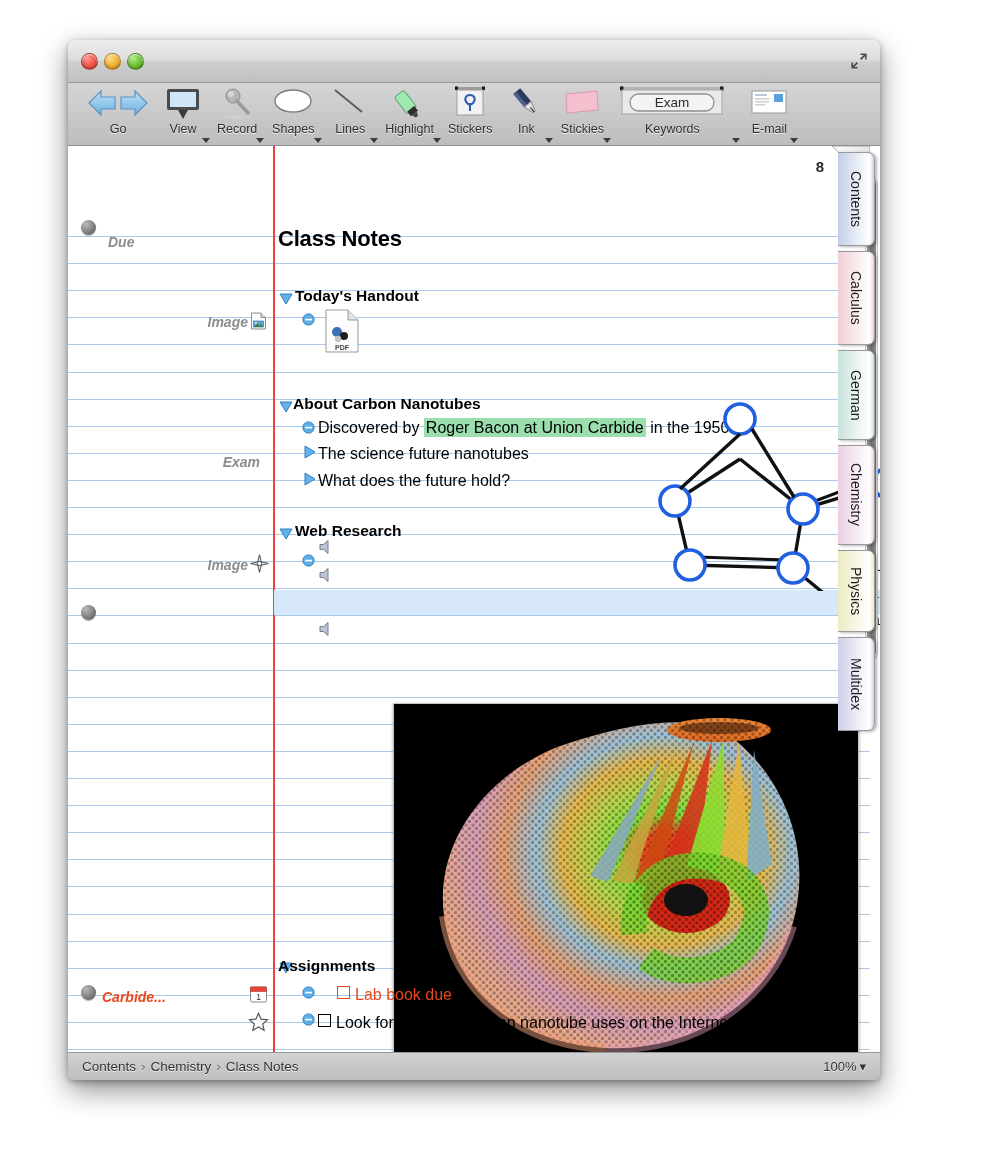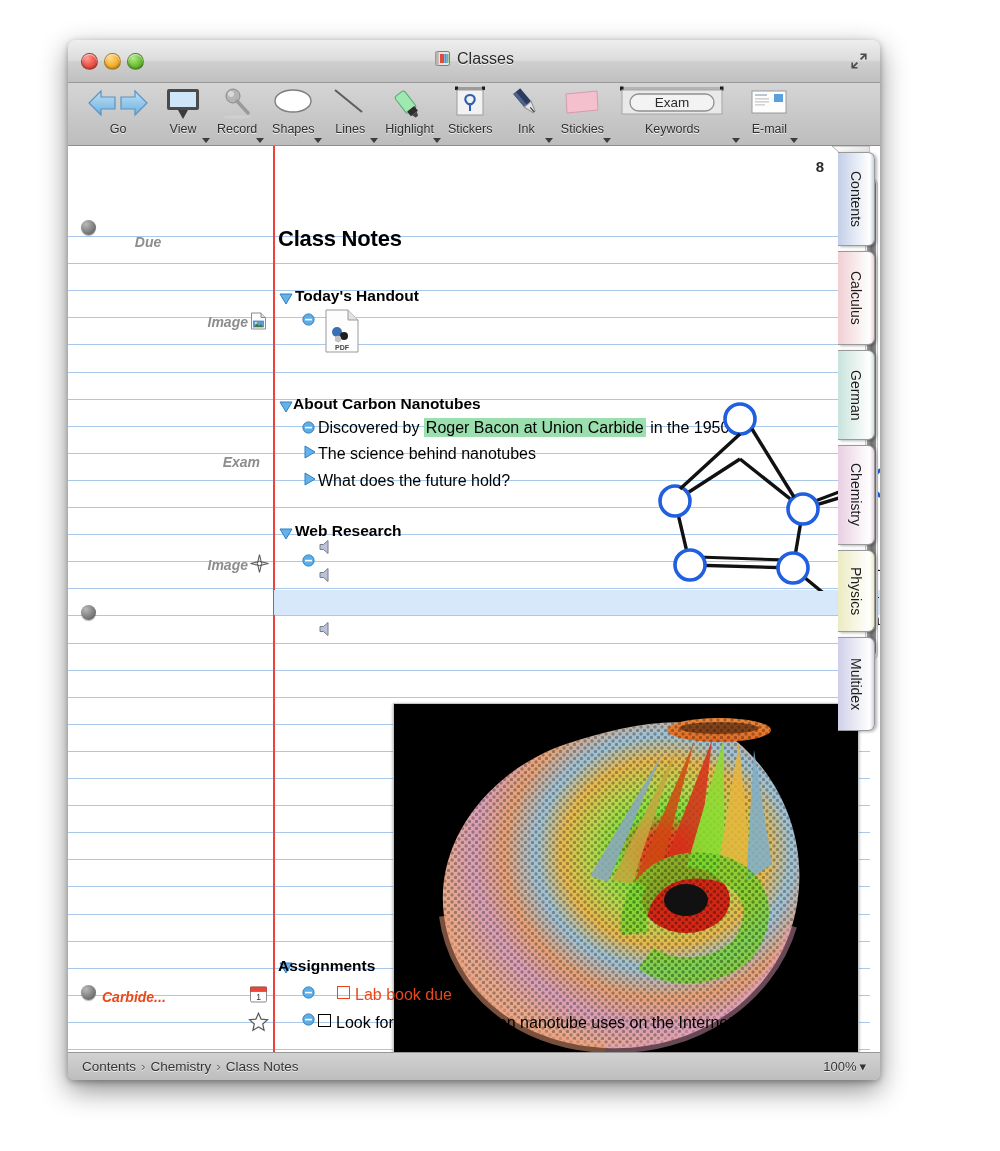--- a/index.html
+++ b/index.html
@@ -159,31 +159,20 @@
 </head>
 <body>
 
 <div id="window">
 
   <div id="titlebar">
     <div class="traffic" id="btn-close"></div>
     <div class="traffic" id="btn-min"></div>
     <div class="traffic" id="btn-max"></div>
 
-    <div id="title-wrap">
-      <span id="title-icon">
-        <svg width="17" height="17" viewBox="0 0 17 17">
-          <rect x="1.5" y="1.5" width="14" height="14" rx="1.6" fill="#e8e6e2" stroke="#7e7c78" stroke-width="1"></rect>
-          <rect x="1.5" y="1.5" width="3.2" height="14" fill="#b9b6b1" stroke="none"></rect>
-          <rect x="6" y="4" width="4" height="9" fill="#e04b3d"></rect>
-          <rect x="10.3" y="4" width="2.4" height="9" fill="#4f9ad6"></rect>
-          <rect x="12.9" y="4" width="1.6" height="9" fill="#73bd5c"></rect>
-        </svg>
-      </span><span>Classes</span>
-    </div>
 
     <div id="fullscreen-btn">
       <svg width="18" height="18" viewBox="0 0 18 18">
         <path d="M10.5 2.2 L15.8 2.2 L15.8 7.5" fill="none" stroke="#4c4c4c" stroke-width="1.6"></path>
         <path d="M15.4 2.6 L10.6 7.4" stroke="#4c4c4c" stroke-width="1.8"></path>
         <path d="M7.5 15.8 L2.2 15.8 L2.2 10.5" fill="none" stroke="#4c4c4c" stroke-width="1.6"></path>
         <path d="M2.6 15.4 L7.4 10.6" stroke="#4c4c4c" stroke-width="1.8"></path>
       </svg>
     </div>
   </div>
@@ -380,21 +369,21 @@
               <stop offset="0.55" stop-color="#e3e3e3"></stop>
           <stop offset="1" stop-color="#a9a9a9"></stop>
             </linearGradient>
           </defs>
         <path d="M0 0 L38 0 L38 34 C30 26, 20 18, 0 0 Z" fill="url(#curl)" stroke="#9a9a9a" stroke-width="0.8"></path>
       </svg>
     </div>
     <div id="page-num">8</div>
 
     <div class="gdot" style="left:13px;top:74px;"></div>
-    <div class="gutter-label" style="left:40px;top:88px;width:80px;text-align:center;">Due</div>
+    <div class="gutter-label" style="left:40px;top:88px;width:80px;text-align:left;">Due</div>
 
     <div class="gutter-label" style="left:100px;top:168px;width:80px;">Image</div>
     <div class="gicon" style="left:182px;top:166px;">
       <svg width="17" height="18" viewBox="0 0 17 18">
         <path d="M1.5 1 L11 1 L15.5 5.5 L15.5 17 L1.5 17 Z" fill="#fdfdfd" stroke="#8c8c8c"></path>
         <path d="M11 1 L11 5.5 L15.5 5.5" fill="#dedede" stroke="#8c8c8c"></path>
         <rect x="3.5" y="9" width="10" height="6" fill="#5aa0dc" stroke="#3d7fb5" stroke-width=".7"></rect>
         <circle cx="6" cy="11" r="1.1" fill="#ffe9a8"></circle>
         <path d="M4 15 L7 11.5 L9.5 14 L11 12 L13 15 Z" fill="#3f7a46"></path>
       </svg>
@@ -490,21 +479,21 @@
     </div>
     <div class="ol b1" style="left:250px;top:273px;">
       <span>Discovered by </span><span class="hl-green">Roger Bacon at Union Carbide</span><span> in the 1950s</span>
     </div>
 
     <div class="tri-right" style="left:236px;top:299px;">
       <svg width="12" height="14" viewBox="0 0 12 14">
           <path d="M1 1 L11 7 L1 13 Z" fill="#63b2ea" stroke="#2f7fc4" stroke-width="1"></path>
         </svg>
     </div>
-    <div class="ol b1" style="left:250px;top:299px;">The science behind nanotubes</div>
+    <div class="ol b1" style="left:250px;top:299px;">The science future nanotubes</div>
 
     <div class="tri-right" style="left:236px;top:326px;">
       <svg width="12" height="14" viewBox="0 0 12 14">
           <path d="M1 1 L11 7 L1 13 Z" fill="#63b2ea" stroke="#2f7fc4" stroke-width="1"></path>
         </svg>
     </div>
     <div class="ol b1" style="left:250px;top:326px;">What does the future hold?</div>
 
     <div class="tri-down" style="left:211px;top:380px;">
       <svg width="14" height="12" viewBox="0 0 14 12">

